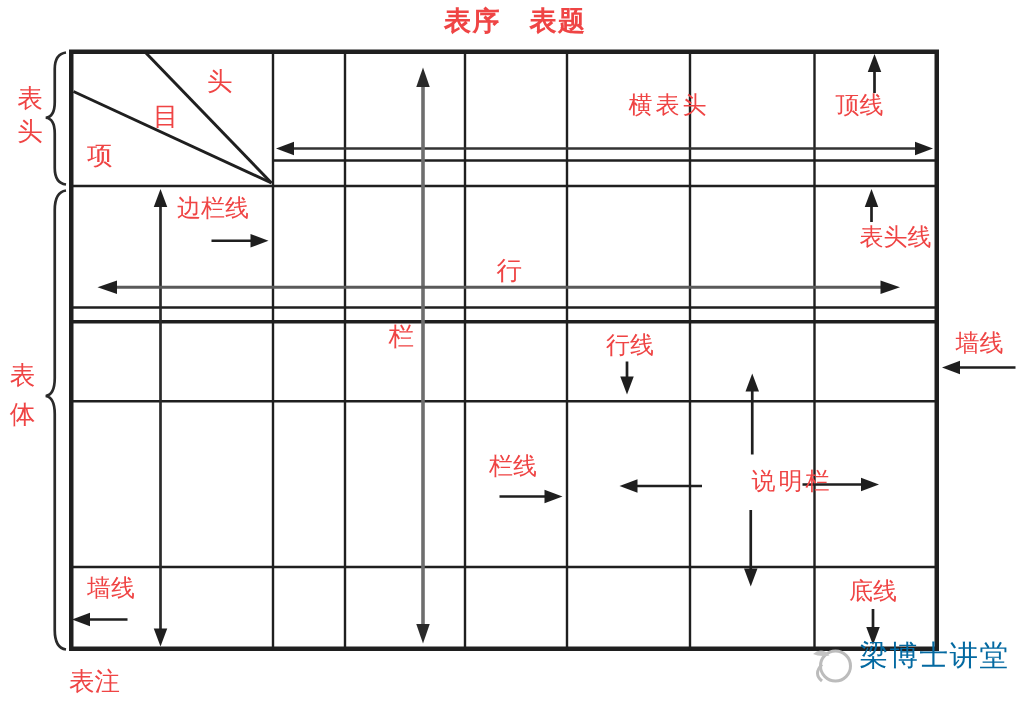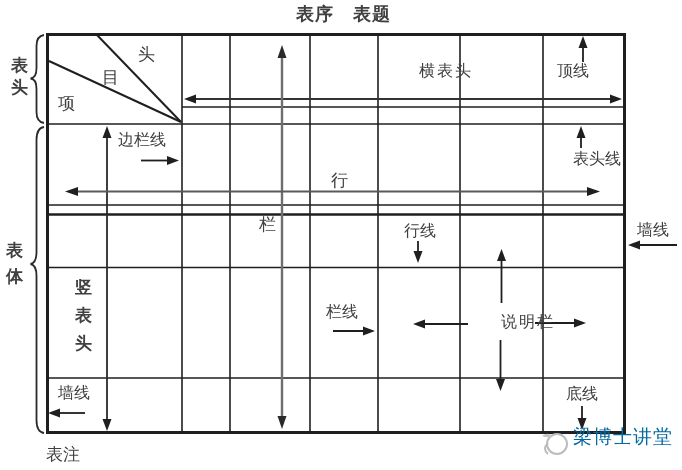--- a/index.html
+++ b/index.html
@@ -1,23 +1,23 @@
 <!DOCTYPE html>
 <html><head>
 <meta charset="utf-8">
 <style>
   html,body{margin:0;padding:0;background:#ffffff;}
   #stage{
     position:relative;width:682px;height:470px;background:#ffffff;overflow:hidden;
     font-family:"Liberation Serif","DejaVu Serif",serif;color:#1c1c1c;
   }
   #diagram-svg{position:absolute;left:0;top:0;}
-  .lbl{position:absolute;font-size:16px;line-height:18px;white-space:nowrap;color:#404040;}
+  .lbl{position:absolute;font-size:16px;line-height:18px;white-space:nowrap;color:#ef4444;}
   .title{font-family:"Liberation Sans","DejaVu Sans",sans-serif;font-weight:bold;font-size:18px;letter-spacing:1px;}
-  .vtext{width:18px;word-break:break-all;white-space:normal;font-weight:bold;}
+  .vtext{width:18px;word-break:break-all;white-space:normal;text-align:center;}
   .lh22{line-height:22px;}
   .lh26{line-height:26px;}
   .lh28{line-height:28px;}
   .fs17{font-size:17px;}
   .ls2{letter-spacing:2px;margin-left:25px;}
   .watermark{font-size:19px;color:#0369a1;letter-spacing:1px;font-family:Liberation Mono, monospace;}
 </style>
 </head>
 <body>
 
@@ -155,18 +155,17 @@
   <div class="lbl fs17" style="left:331px;top:172px;">行</div>
   <div class="lbl fs17" style="left:259px;top:216px;">栏</div>
   <div class="lbl" style="left:404px;top:222px;">行线</div>
   <div class="lbl" style="left:326px;top:303px;">栏线</div>
   <div class="lbl ls2" style="left:476px;top:313px;">说明栏</div>
 
   <div class="lbl" style="left:637px;top:221px;">墙线</div>
   <div class="lbl" style="left:58px;top:384px;">墙线</div>
   <div class="lbl" style="left:566px;top:386px;font-family:Liberation Mono, monospace;">底线</div>
 
-  <div class="lbl vtext lh28 fs17" style="left:75px;top:274px;">竖表头</div>
 
   <div class="lbl fs17" style="left:46px;top:446px;">表注</div>
 
   <div class="lbl watermark" style="left:573px;top:429px;">梁博士讲堂</div>
 </div>
 
 </body></html>

